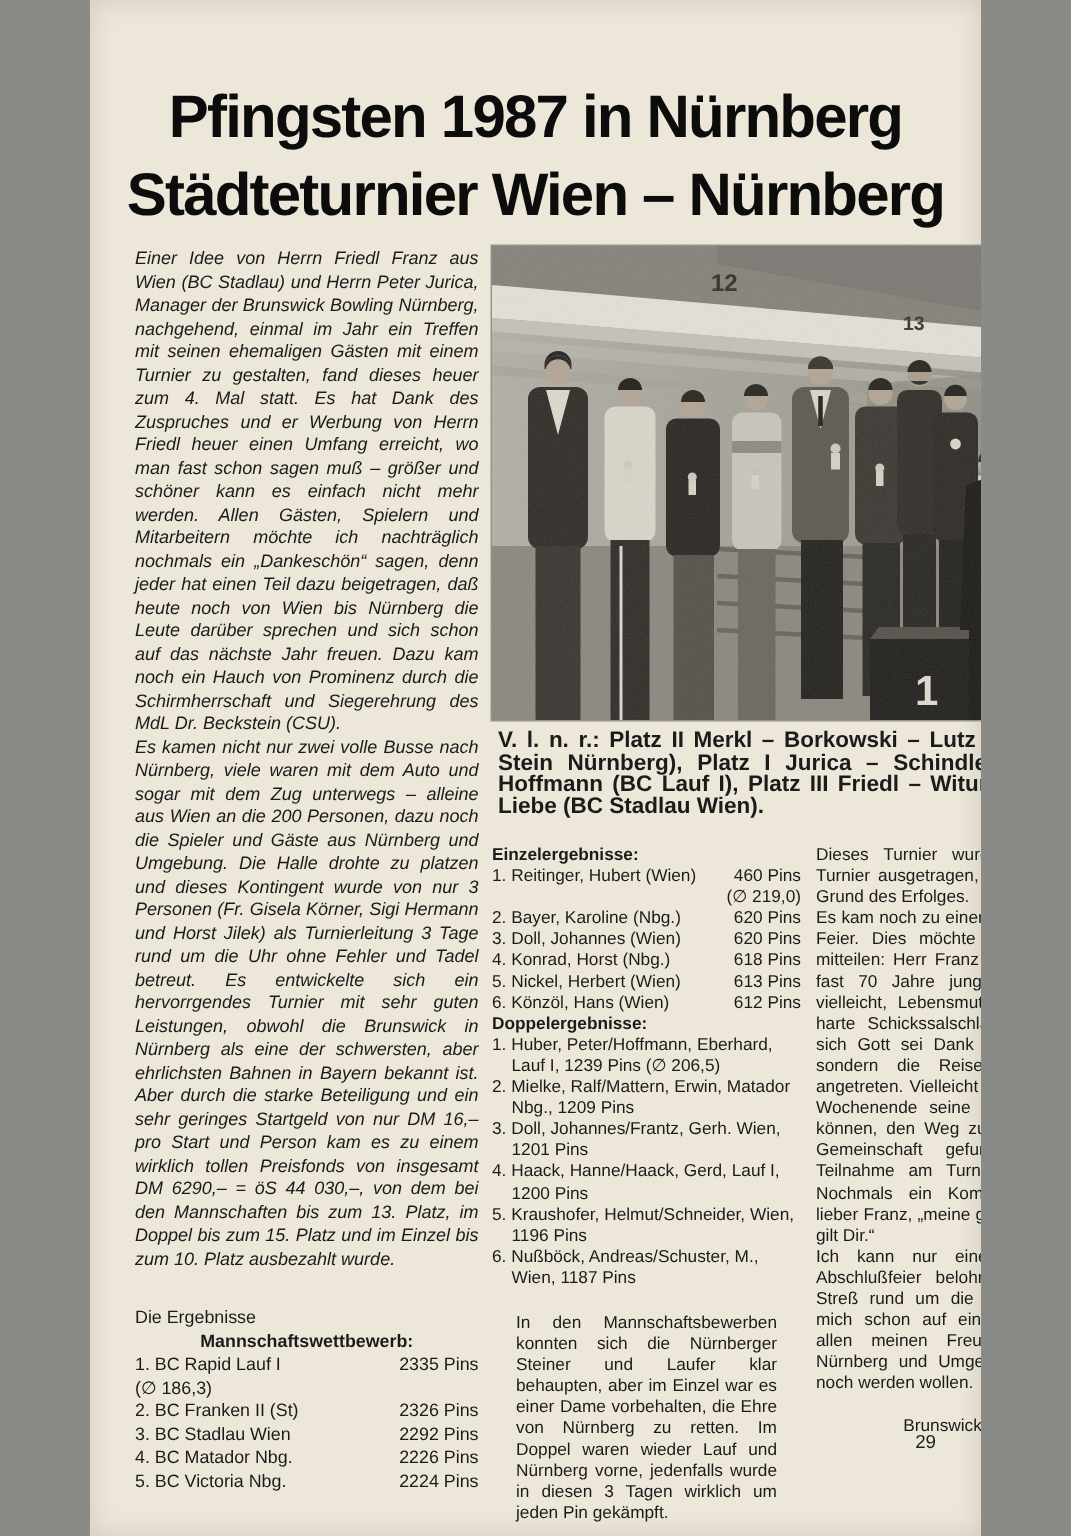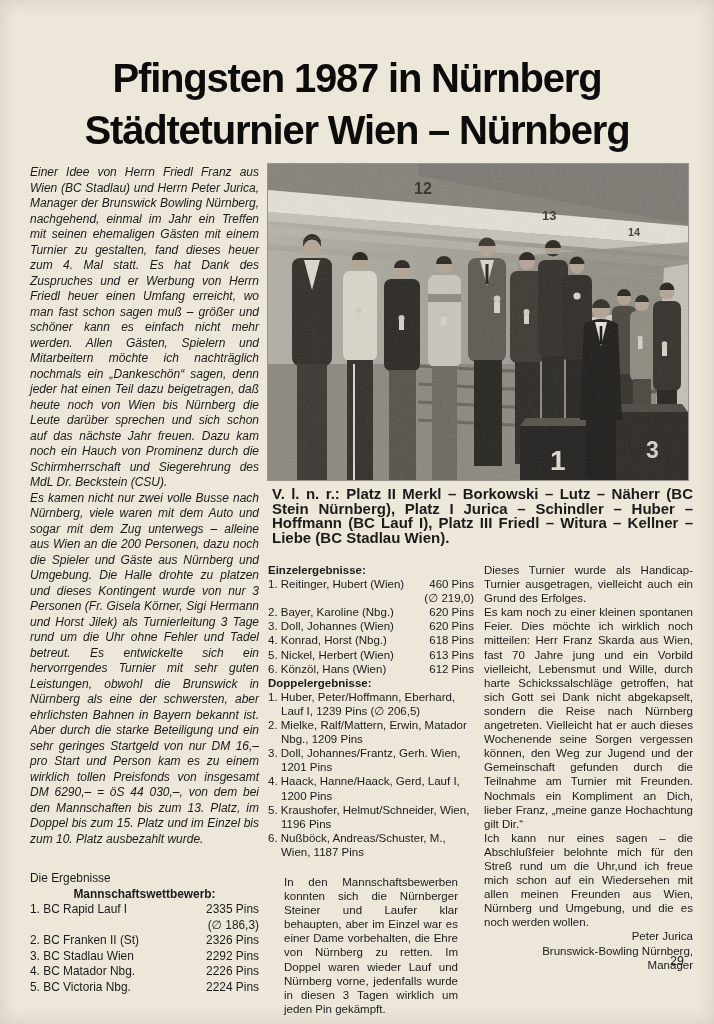--- a/index.html
+++ b/index.html
@@ -1,36 +1,36 @@
 <!DOCTYPE html>
 <html><head>
 <meta charset="utf-8">
 <style>
   html,body{margin:0;padding:0;background:#8a8a86;}
   .page{
-    position:relative; width:714px; height:1024px; margin:0 auto;
+    position:relative; width:594px; height:1024px; margin:0 auto;
     background:#ece7d9; overflow:hidden;
     font-family:"Liberation Sans", sans-serif; color:#1b1b1b;
     box-shadow:inset 0 0 18px rgba(90,80,60,.18);
   }
   .title{
     position:absolute; left:0; top:52px; width:100%;
     text-align:center; font-weight:bold; color:#0c0c0c;
     font-size:40px; line-height:52px; letter-spacing:-1.2px;
     white-space:nowrap;
   }
   .col-left{position:absolute; left:30px; top:165px; width:229px;}
   .col-left p{margin:0; font-size:12px; line-height:15.5px; text-align:justify;font-style:italic;}
   .results{margin-top:24px; font-size:11.9px; line-height:15.5px;}
   .results .rh{font-weight:normal;}
   .results .rsub{font-weight:bold;text-align:center;}
   .trow{display:flex; justify-content:space-between;}
   .trow .tname{white-space:nowrap;}
   .trow .tscore{white-space:nowrap; text-align:right;}
-  .tnote{text-align:right;}
+  .tnote{}
   .photo-wrap{
     position:absolute; left:268px; top:164px; width:420px; height:316px;
     outline:1px solid #96938a; background:#aeaba2;
   }
   .caption{
     position:absolute; left:272px; top:487px; width:421px;
     font-size:15px; line-height:14.6px; font-weight:bold; text-align:justify;
   }
   .col-mid{position:absolute; left:268px; top:563px; width:206px; font-size:11.5px; line-height:14.1px;}
   .col-right{position:absolute; left:484px; top:563px; width:209px; font-size:11.5px; line-height:14.1px;}

